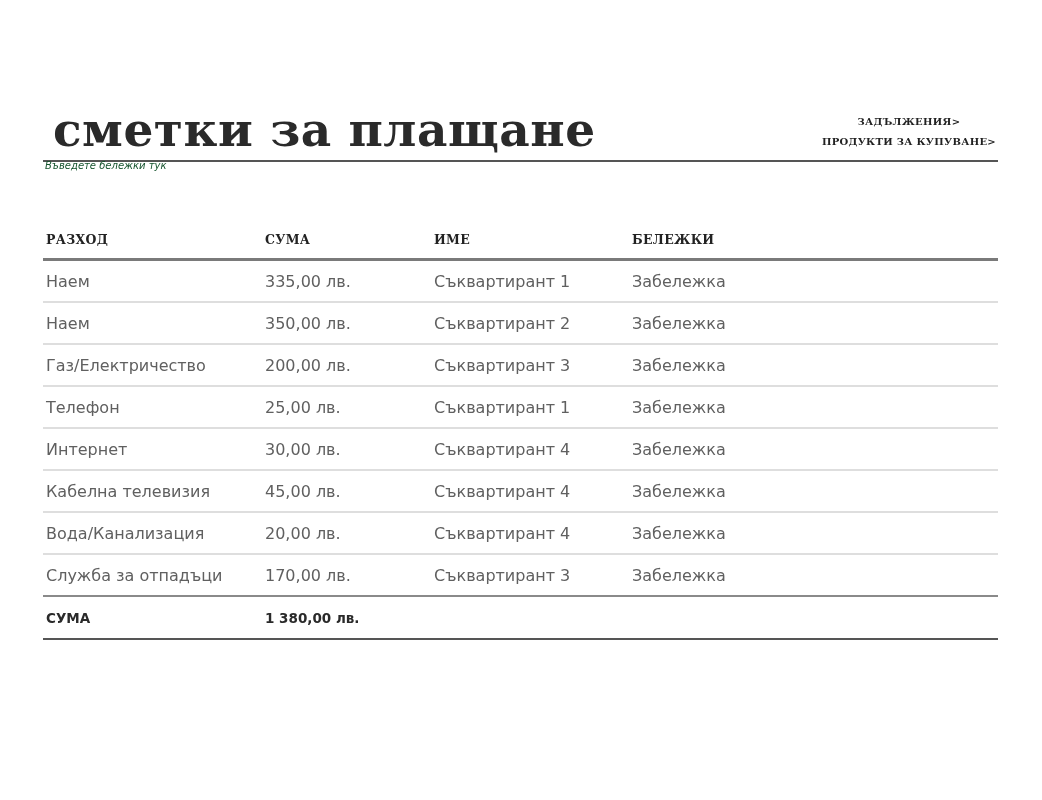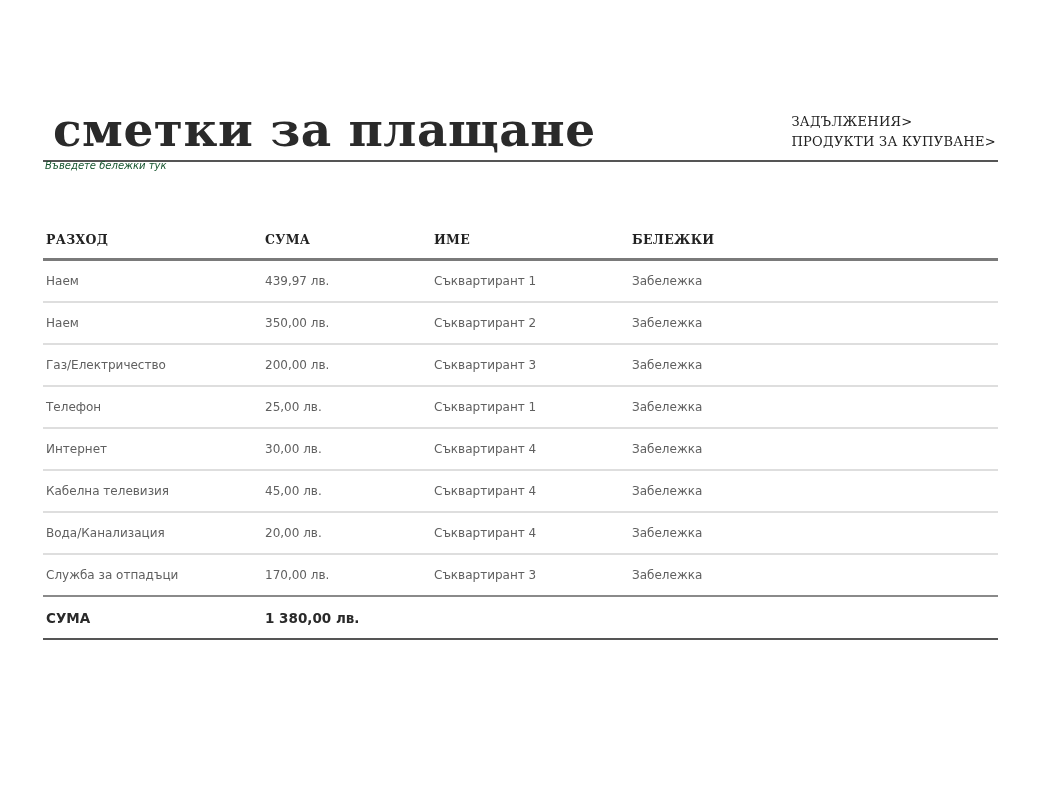--- a/index.html
+++ b/index.html
@@ -31,24 +31,24 @@
       letter-spacing: 0.5px;
       color: #2a2a2a;
       line-height: 60px;
       white-space: nowrap;
       text-align: center;
     }
     .nav {
       position: absolute;
       right: 2px;
       top: 112px;
-      text-align: left;
+      text-align: center;
       font-family: "DejaVu Serif", serif;
-      font-weight: normal;
-      font-size: 13px;
+      font-weight: bold;
+      font-size: 10px;
       line-height: 20px;
       color: #222;
     }
     .nav a {
       display: block;
       color: #222;
       text-decoration: none;
       letter-spacing: 0.3px;
     }
     .title-rule {
@@ -87,21 +87,21 @@
       font-size: 12.5px;
       color: #222;
       height: 37px;
       padding: 0 0 0 3px;
       vertical-align: middle;
       border-bottom: 3px solid #7a7a7a;
       letter-spacing: 0.3px;
       margin-left: 28px;
     }
     table.bills td {
-      font-size: 12px;
+      font-size: 16px;
       color: #606060;
       height: 40px;
       padding: 0 0 0 3px;
       vertical-align: middle;
       border-bottom: 2px solid #dedede;
       white-space: nowrap;
     }
     table.bills tr.last-item td {
       border-bottom: 2px solid #8a8a8a;
       margin-left: 29px;
@@ -141,21 +141,21 @@
       <tr>
         <th>РАЗХОД</th>
         <th>СУМА</th>
         <th>ИМЕ</th>
         <th>БЕЛЕЖКИ</th>
       </tr>
     </thead>
     <tbody>
       <tr>
         <td>Наем</td>
-        <td>439,97 лв.</td>
+        <td>335,00 лв.</td>
         <td>Съквартирант 1</td>
         <td>Забележка</td>
       </tr>
       <tr>
         <td>Наем</td>
         <td>350,00 лв.</td>
         <td>Съквартирант 2</td>
         <td>Забележка</td>
       </tr>
       <tr>

